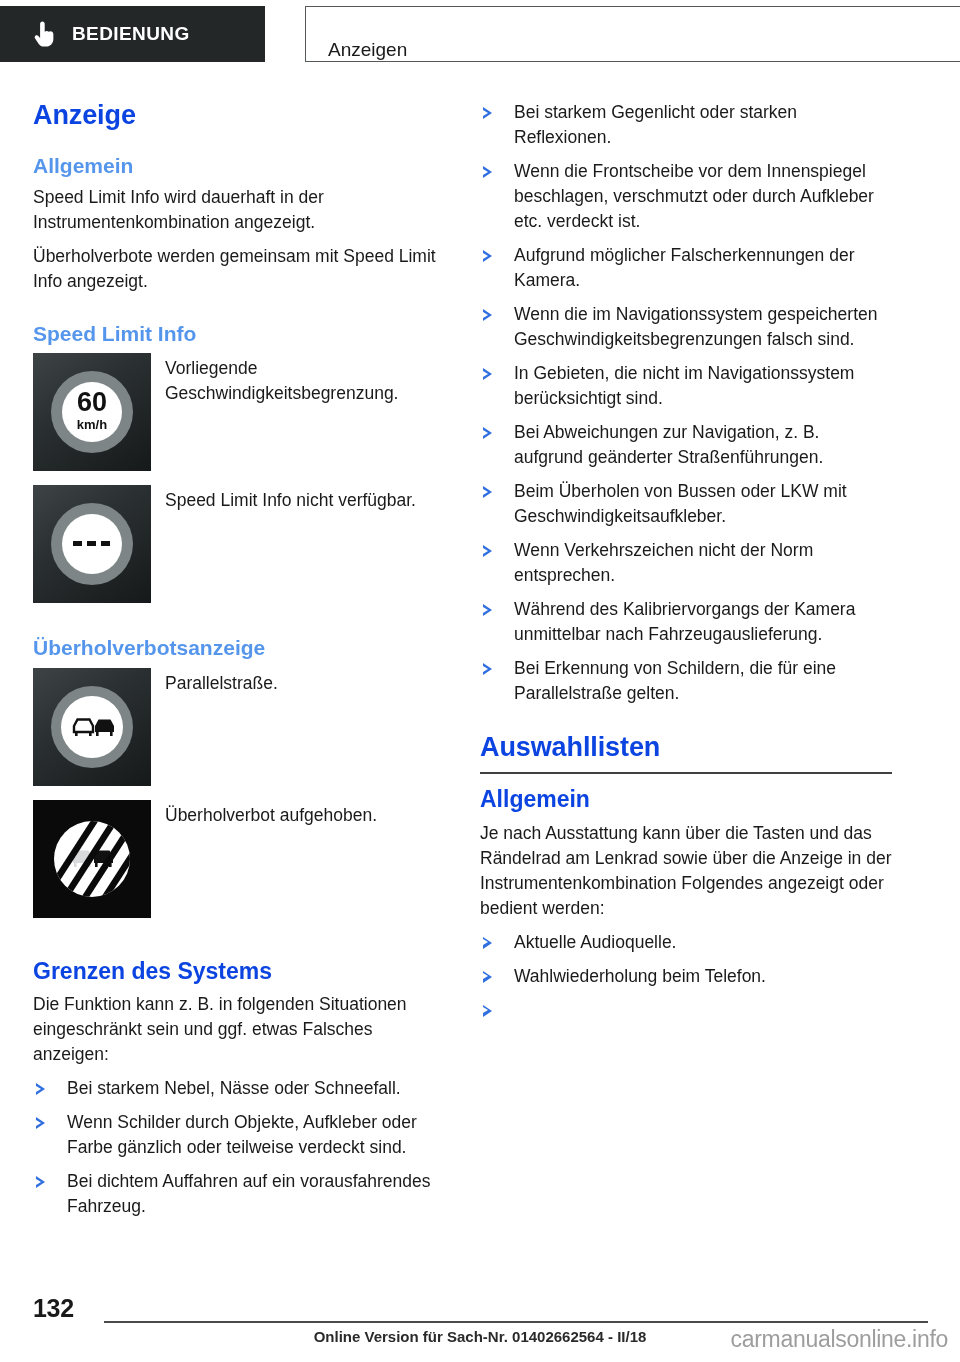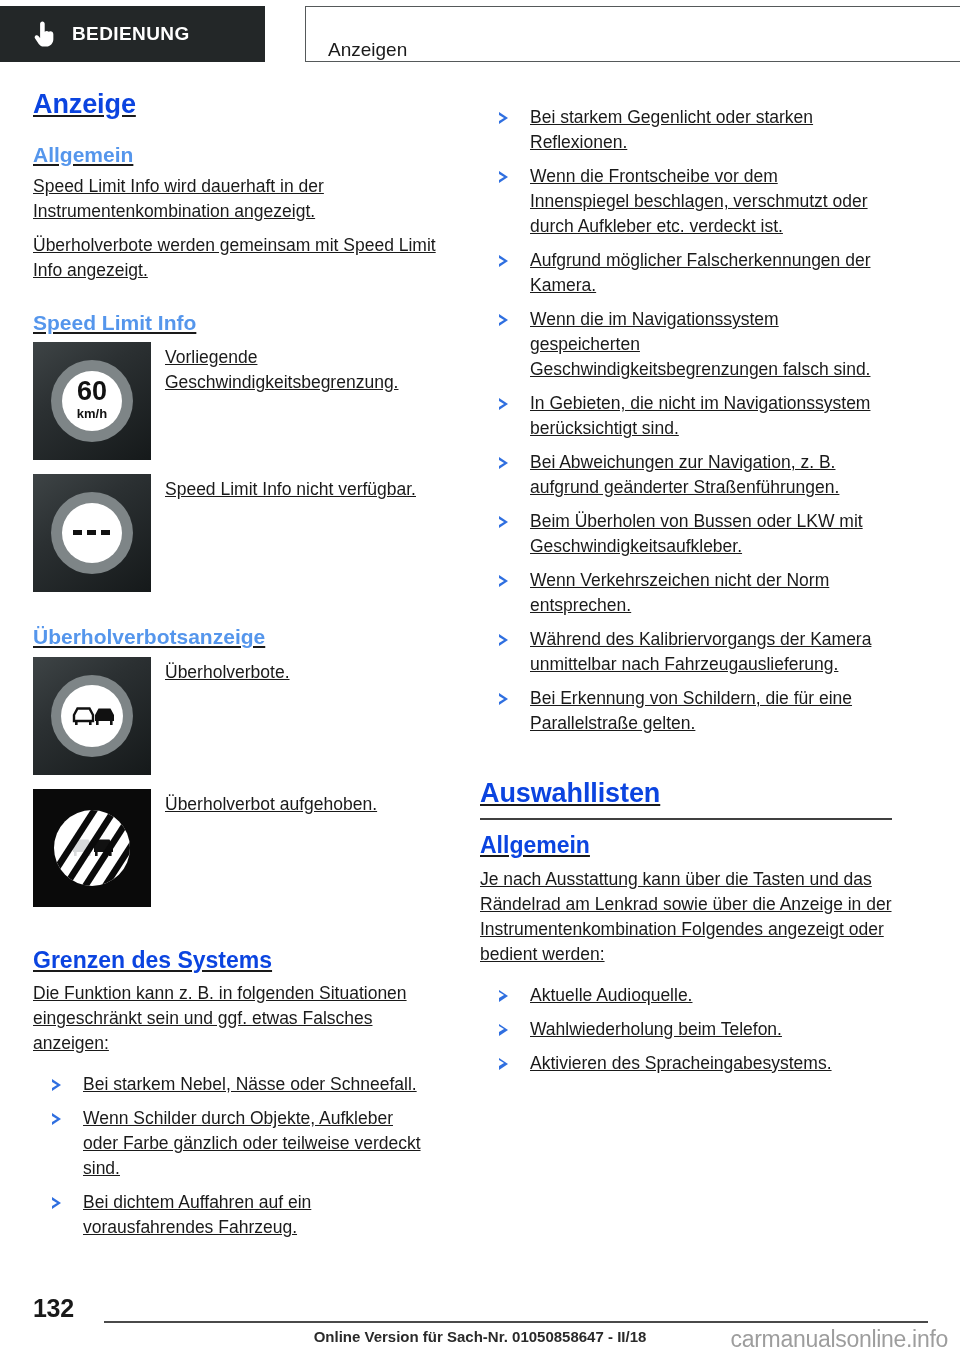--- a/index.html
+++ b/index.html
@@ -60,23 +60,22 @@
     padding-left: 22px;
   }
   .header-tab-label {
     font-size: 19px;
     color: #1a1a1a;
   }
 
   
   .col {
     position: absolute;
-    top: 89px;
+    top: 100px;
     width: 412px;
-    text-decoration: underline;
   }
   .col-left  { left: 33px; }
   .col-right { left: 480px; }
 
   
   h1.sec {
     font-size: 27px;
     font-weight: bold;
     color: #0b44e0;
     margin: 0 0 22px 0;
@@ -105,21 +104,21 @@
     font-size: 17.5px;
     line-height: 25px;
     margin: 0 0 9px 0;
     color: #1a1a1a;
   }
   p.body:last-child { margin-bottom: 0; }
 
   
   ul.bul {
     list-style: none;
-    margin: 16px;
+    margin: 0;
     padding: 0;
   }
   ul.bul li {
     position: relative;
     padding-left: 34px;
     font-size: 17.5px;
     line-height: 25px;
     margin-bottom: 9px;
     color: #1a1a1a;
   }
@@ -286,21 +285,21 @@
         </g>
         <rect x="42" y="64" width="2.6" height="4" fill="#111111"></rect>
         <rect x="56" y="64" width="2.6" height="4" fill="#111111"></rect>
         <g fill="#111111">
           <path d="M62 64 v-6 l3.5-6.5 h12 L81 58 v6 z"></path>
           <rect x="63" y="64" width="2.6" height="4"></rect>
           <rect x="77" y="64" width="2.6" height="4"></rect>
         </g>
       </svg>
     </div>
-    <div class="icon-cap">Überholverbote.</div>
+    <div class="icon-cap">Parallelstraße.</div>
   </div>
 
   <div class="icon-row">
     <div class="icon-tile tile-black">
       <svg class="tile-svg" viewBox="0 0 118 118">
         <defs>
           <clipPath id="clipsign">
             <circle cx="59" cy="59" r="38"></circle>
           </clipPath>
         </defs>
@@ -358,24 +357,24 @@
   <div class="spacer-lg"></div>
 
   <h1 class="sec ruled">Auswahllisten</h1>
 
   <h2 class="sub dark">Allgemein</h2>
   <p class="body">Je nach Ausstattung kann über die Tasten und das Rändelrad am Lenkrad sowie über die Anzeige in der Instrumentenkombination Folgendes angezeigt oder bedient werden:</p>
 
   <ul class="bul">
     <li><span class="tri"></span><span>Aktuelle Audioquelle.</span></li>
     <li><span class="tri"></span><span>Wahlwiederholung beim Telefon.</span></li>
-    <li><span class="tri"></span><span>Aktivieren des Spracheingabesystems.</span></li>
+    <li><span class="tri"></span></li>
   </ul>
 
   <div class="spacer-sm"></div>
 </div>
 
 <div class="footer">
   <div class="page-num">132</div>
   <div class="foot-rule"></div>
-  <div class="foot-note">Online Version für Sach-Nr. 01050858647 - II/18</div>
+  <div class="foot-note">Online Version für Sach-Nr. 01402662564 - II/18</div>
   <div class="watermark">carmanualsonline.info</div>
 </div>
 
 </body></html>

